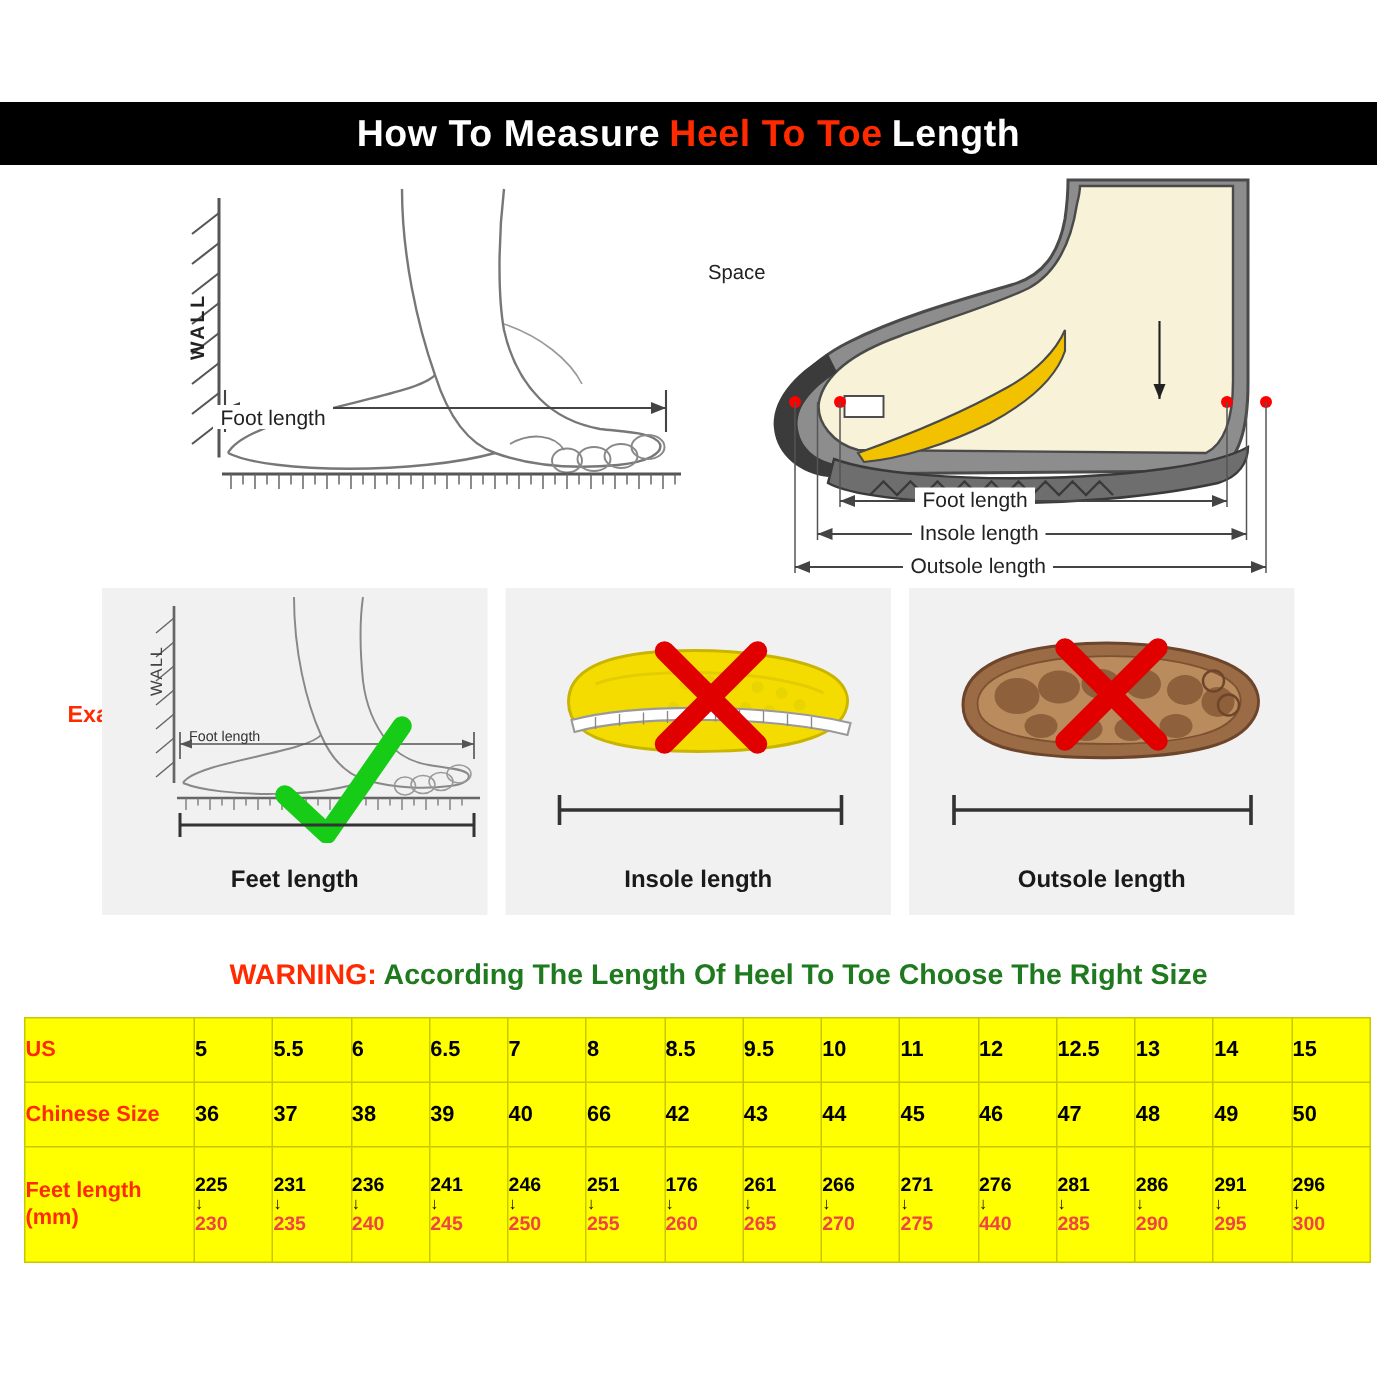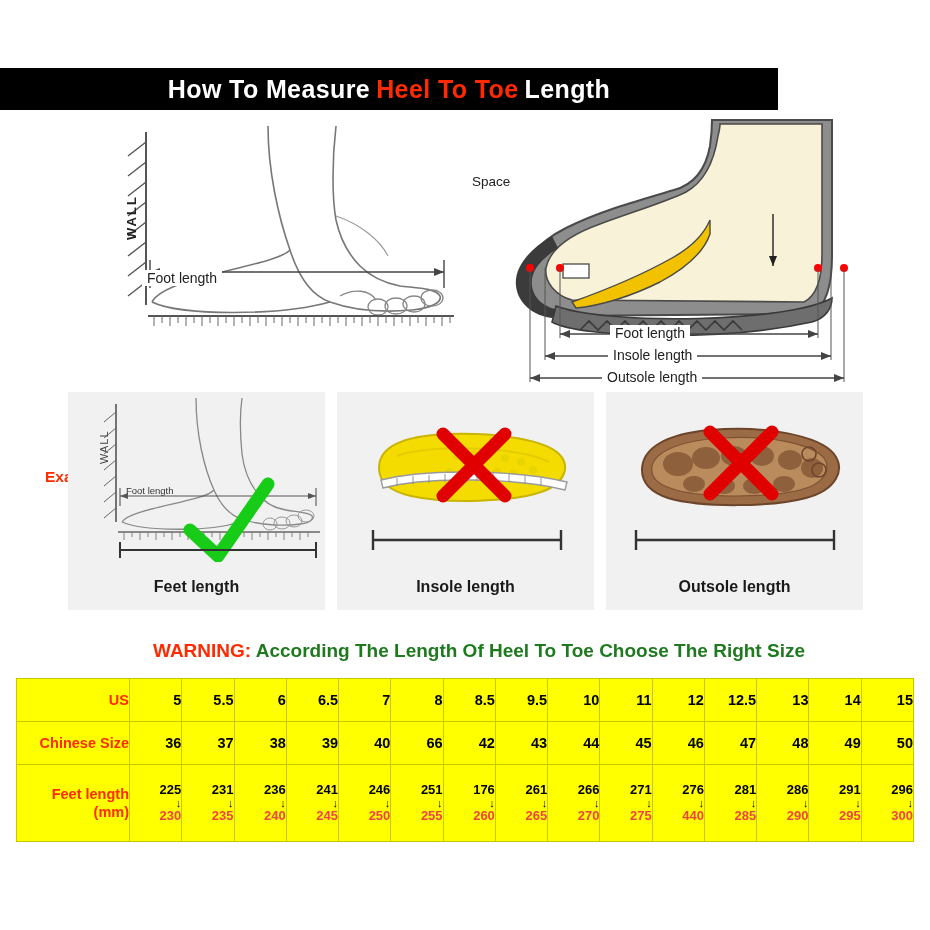--- a/index.html
+++ b/index.html
@@ -19,21 +19,21 @@
     width: 930px;
     height: 930px;
     background: #fff;
   }
 
   
   .title-bar {
     position: absolute;
     left: 0;
     top: 68px;
-    width: 778px;
+    width: 918px;
     height: 42px;
     background: #000000;
     display: flex;
     align-items: center;
     justify-content: center;
   }
   .title-bar .t {
     font-size: 25px;
     font-weight: bold;
     color: #ffffff;
@@ -137,21 +137,21 @@
     position: absolute;
     left: 16px;
     top: 678px;
     width: 898px;
     border-collapse: collapse;
     background: #ffff00;
     table-layout: fixed;
   }
   .size-table td {
     border: 1px solid #c8c800;
-    text-align: right;
+    text-align: left;
     vertical-align: middle;
     font-size: 14.5px;
     font-weight: bold;
     color: #000;
     height: 42px;
     padding: 0;
   }
   .size-table td.rowhead {
     color: #ff2a00;
     font-size: 14.5px;

